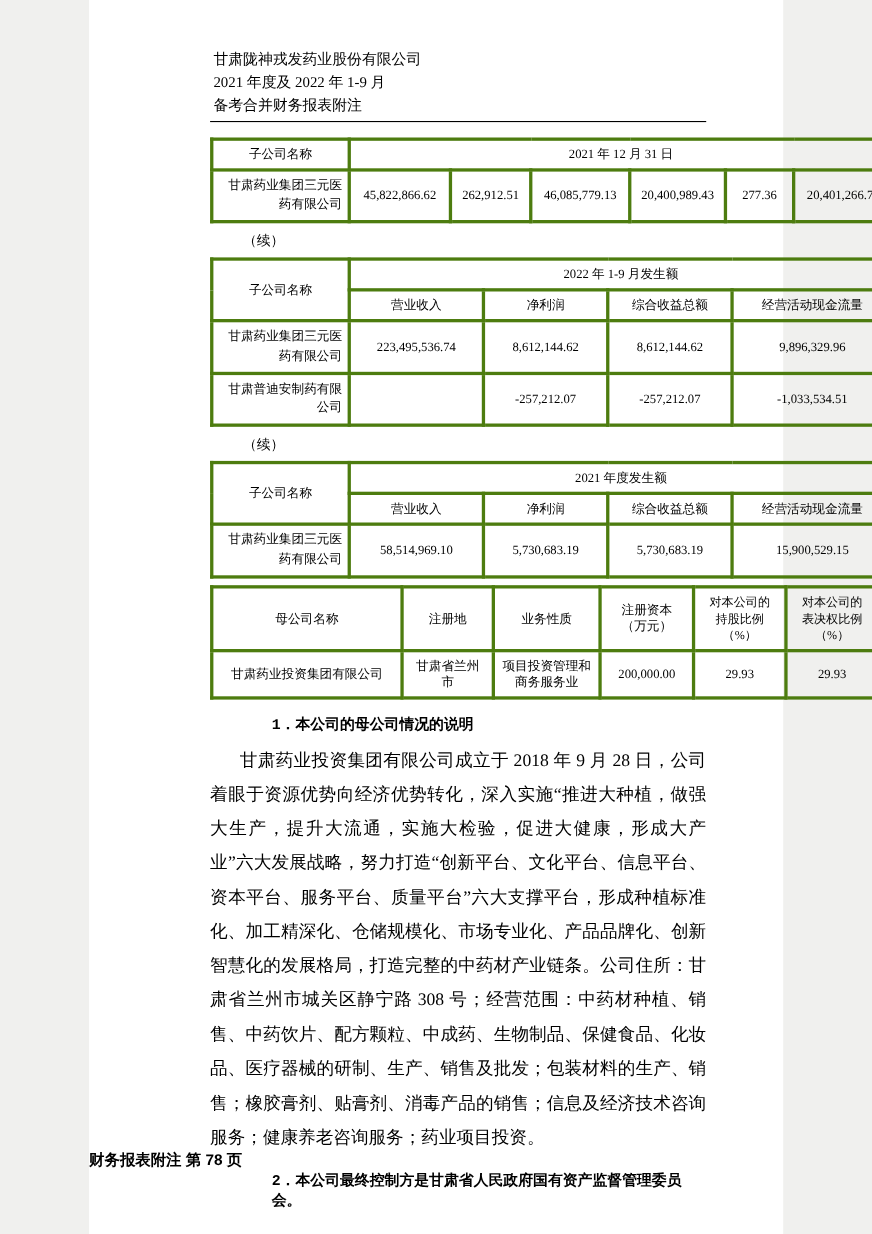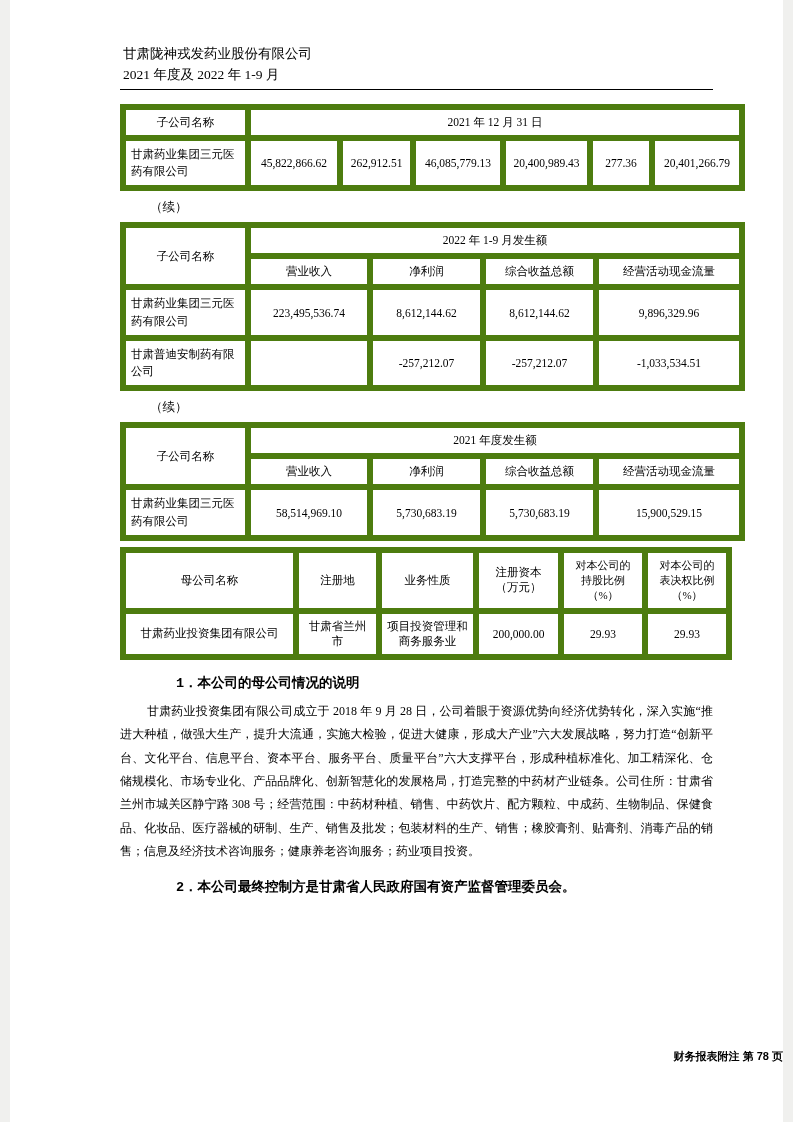--- a/index.html
+++ b/index.html
@@ -1,21 +1,21 @@
 <!DOCTYPE html>
 <html><head>
 <meta charset="utf-8">
 <style>
   html, body {
     margin: 0;
     padding: 0;
     background: #f0f0ee;
   }
   .page {
-    width: 773px;
+    width: 631px;
     height: 1122px;
     background: #ffffff;
     margin: 0 auto;
     position: relative;
     box-sizing: border-box;
     padding: 44px 70px 0 110px;
     font-family: "Liberation Serif", "DejaVu Serif", serif;
     color: #000;
     font-size: 13px;
   }
@@ -32,28 +32,28 @@
     width: 100%;
   }
 
   table.doc {
     border-collapse: collapse;
     width: 100%;
     font-size: 11.5px;
     table-layout: fixed;
   }
   table.doc td, table.doc th {
-    border: 6px solid #4d7c0f;
+    border: 3px solid #4d7c0f;
     padding: 5px 5px;
     vertical-align: middle;
     font-weight: normal;
   }
   .c { text-align: center; }
   .r { text-align: center; }
-  .l { text-align: left; }
+  .l { text-align: right; }
 
   .tbl-block { margin-bottom: 6px; }
   .cont-label {
     font-size: 12.5px;
     margin: 8px 0 6px 30px;
   }
 
   .sec-head {
     font-weight: bold;
     font-size: 14px;
@@ -66,48 +66,49 @@
     margin: 12px 0 10px 28px;
     font-family: "Liberation Sans", sans-serif;
   }
   .num-head {
     font-weight: bold;
     font-size: 13.5px;
     margin: 14px 0 8px 56px;
     font-family: Liberation Mono, monospace;
   }
   .para {
-    font-size: 12px;
+    font-size: 16px;
     line-height: 1.95;
     text-align: justify;
     text-justify: inter-ideograph;
     margin: 0 0 0 0;
     text-indent: 27px;
   }
   .footer {
     position: absolute;
     left: 0;
     right: 0;
     bottom: 58px;
-    text-align: right;
-    font-size: 11px;
+    text-align: left;
+    font-size: 14px;
     font-family: "Liberation Sans", sans-serif;
     font-weight: bold;
   }
   .mini { font-size: 11px; }
   .two-line { line-height: 1.5; }
 </style>
 </head>
 <body>
 
 <div class="page">
 
   <div class="header">
     <div>甘肃陇神戎发药业股份有限公司</div>
     <div>2021 年度及 2022 年 1-9 月</div>
+    <div>备考合并财务报表附注</div>
   </div>
   <div class="header-rule"></div>
 
   <div class="tbl-block">
     <table class="doc">
       <colgroup>
         <col style="width:125px">
         <col style="width:92px">
         <col style="width:73px">
         <col style="width:90px">

